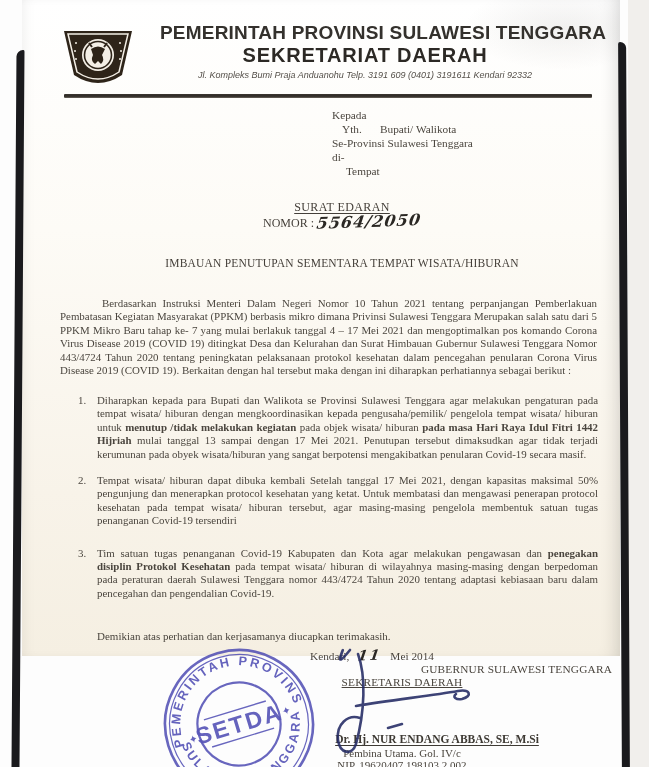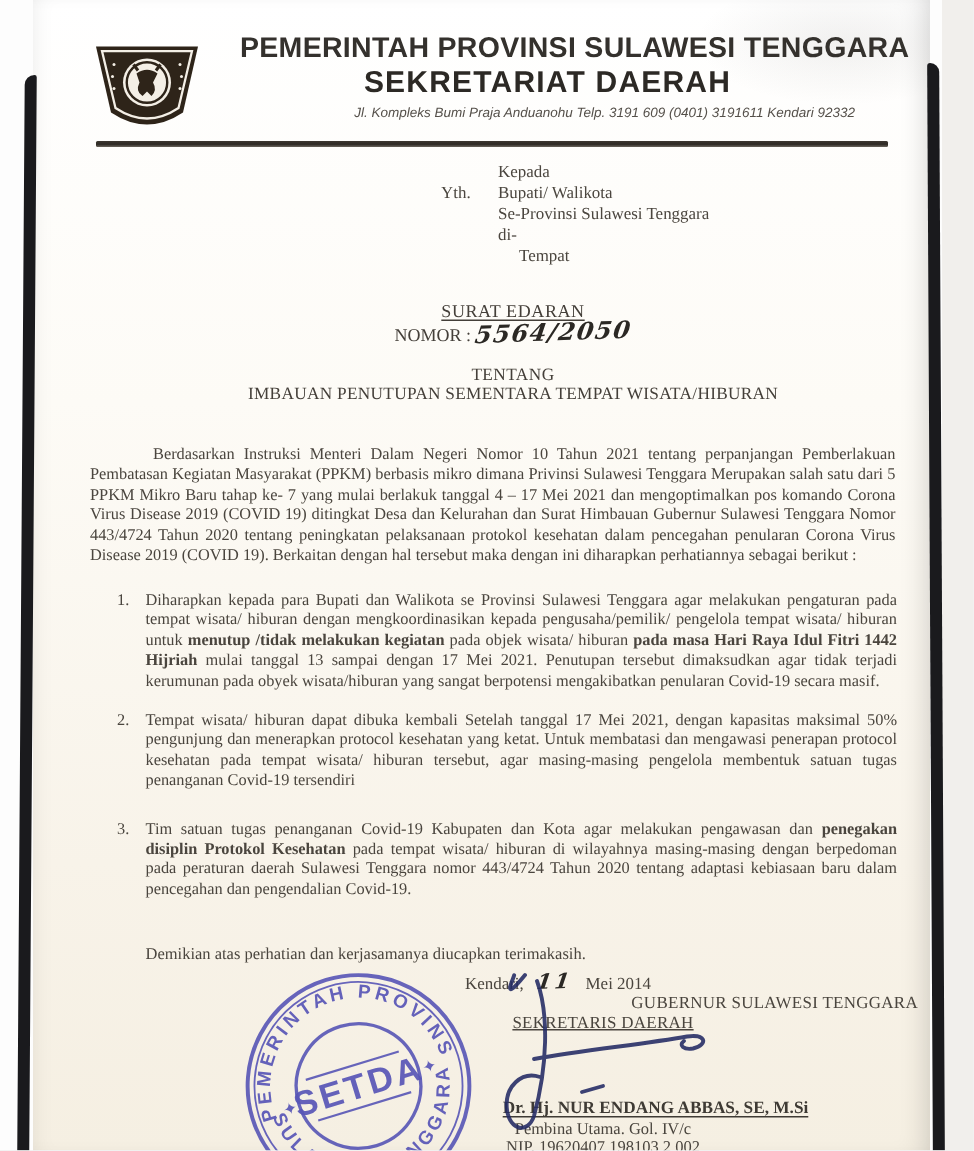--- a/index.html
+++ b/index.html
@@ -9,44 +9,44 @@
     font-family:"Liberation Serif", serif;
     color:#46423c;
   }
   
   .edge-bar{position:absolute;background:#1a1a1d;width:8px;z-index:5;}
   .edge-bar.left{left:14px;top:50px;bottom:0;border-radius:9px 2px 0 0;transform:rotate(.4deg);}
   .edge-bar.right{left:620px;top:42px;bottom:0;border-radius:3px 9px 0 0;transform:rotate(-.3deg);}
   .outer-right{position:absolute;left:628px;top:0;right:0;bottom:0;background:#f1efec;z-index:4;}
   
   .paper{
-    position:absolute;left:22px;top:0;width:598px;height:767px;z-index:1;
+    position:absolute;left:22px;top:0;width:598px;height:656px;z-index:1;
     background:
       radial-gradient(140px 60px at 540px 28px, rgba(120,115,110,.10), rgba(120,115,110,0) 70%),
       linear-gradient(180deg,#ffffff 0%,#fdfbf6 35%,#f8f3e9 75%,#f5efe2 100%);
     box-shadow: inset -14px 0 20px -14px rgba(0,0,0,.20), inset 10px 0 16px -12px rgba(0,0,0,.10);
   }
   .abs{position:absolute;}
   
   .lh-line1{left:138px;top:22px;width:410px;text-align:center;
     font-family:"Liberation Sans",sans-serif;font-size:19px;font-weight:600;
     color:#34312d;letter-spacing:.2px;white-space:nowrap;}
   .lh-line2{left:138px;top:44px;width:410px;text-align:center;
     font-family:"Liberation Sans",sans-serif;font-size:20px;font-weight:800;
     color:#2c2925;letter-spacing:.8px;white-space:nowrap;}
-  .lh-addr{left:138px;top:70px;width:410px;text-align:right;
+  .lh-addr{left:138px;top:70px;width:410px;text-align:center;
     font-family:"Liberation Sans",sans-serif;font-style:italic;font-size:9px;
     color:#55504a;white-space:nowrap;}
   .lh-rule{left:42px;top:94px;width:528px;height:4px;
     background:linear-gradient(180deg,#3c3731 0%,#2e2a25 55%,#6b655d 100%);border-radius:1px;}
   
   .emblem{left:38px;top:25px;width:76px;height:72px;}
   
   .recipient{left:272px;top:108px;font-size:11.3px;line-height:14px;color:#4b463f;}
-  .recipient .yth{display:inline-block;width:38px;}
+  .recipient .yth{display:inline-block;width:38px;margin-left:48px;}
   .recipient .ind{margin-left:38px;}
   .recipient .ind2{margin-left:52px;}
   
   .t-center{left:80px;width:480px;text-align:center;color:#443f39;}
   .surat{top:200px;font-size:12px;letter-spacing:.4px;}
   .surat .u{text-decoration:underline;text-underline-offset:2px;}
   .nomor{top:212px;font-size:12px;}
   .hand{font-family:"DejaVu Serif",serif;font-style:italic;font-weight:bold;
     font-size:16px;color:#2b2824;display:inline-block;
     transform:skewX(-10deg) rotate(-2deg);letter-spacing:1px;}
@@ -114,21 +114,20 @@
       <div><span class="ind2">Tempat</span></div>
     </div>
 
     <div class="abs t-center surat">
       <span class="u">SURAT EDARAN</span>
     </div>
     <div class="abs t-center nomor">
       <span>NOMOR :</span>
       <span class="hand">5564/2050</span>
     </div>
-    <div class="abs t-center tentang">TENTANG</div>
     <div class="abs t-center subject">IMBAUAN PENUTUPAN SEMENTARA TEMPAT WISATA/HIBURAN</div>
 
     <div class="abs opening">Berdasarkan Instruksi Menteri Dalam Negeri Nomor 10 Tahun 2021 tentang perpanjangan Pemberlakuan Pembatasan Kegiatan Masyarakat (PPKM) berbasis mikro dimana Privinsi Sulawesi Tenggara Merupakan salah satu dari 5 PPKM Mikro Baru tahap ke- 7 yang mulai berlakuk tanggal 4 – 17 Mei 2021 dan mengoptimalkan pos komando Corona Virus Disease 2019 (COVID 19) ditingkat Desa dan Kelurahan dan Surat Himbauan Gubernur Sulawesi Tenggara Nomor 443/4724 Tahun 2020 tentang peningkatan pelaksanaan protokol kesehatan dalam pencegahan penularan Corona Virus Disease 2019 (COVID 19). Berkaitan dengan hal tersebut maka dengan ini diharapkan perhatiannya sebagai berikut :</div>
     <div class="abs list">
         <div class="li">
           <span class="num">1.</span>
           <span class="litext"><span>Diharapkan kepada para Bupati dan Walikota se Provinsi Sulawesi Tenggara agar melakukan pengaturan pada tempat wisata/ hiburan dengan mengkoordinasikan kepada pengusaha/pemilik/ pengelola tempat wisata/ hiburan untuk </span><span class="b">menutup /tidak melakukan kegiatan</span><span> pada objek wisata/ hiburan </span><span class="b">pada masa Hari Raya Idul Fitri 1442 Hijriah</span><span> mulai tanggal 13 sampai dengan 17 Mei 2021. Penutupan tersebut dimaksudkan agar tidak terjadi kerumunan pada obyek wisata/hiburan yang sangat berpotensi mengakibatkan penularan Covid-19 secara masif.</span></span>
         </div>
         <div class="li">
           <span class="num">2.</span>

